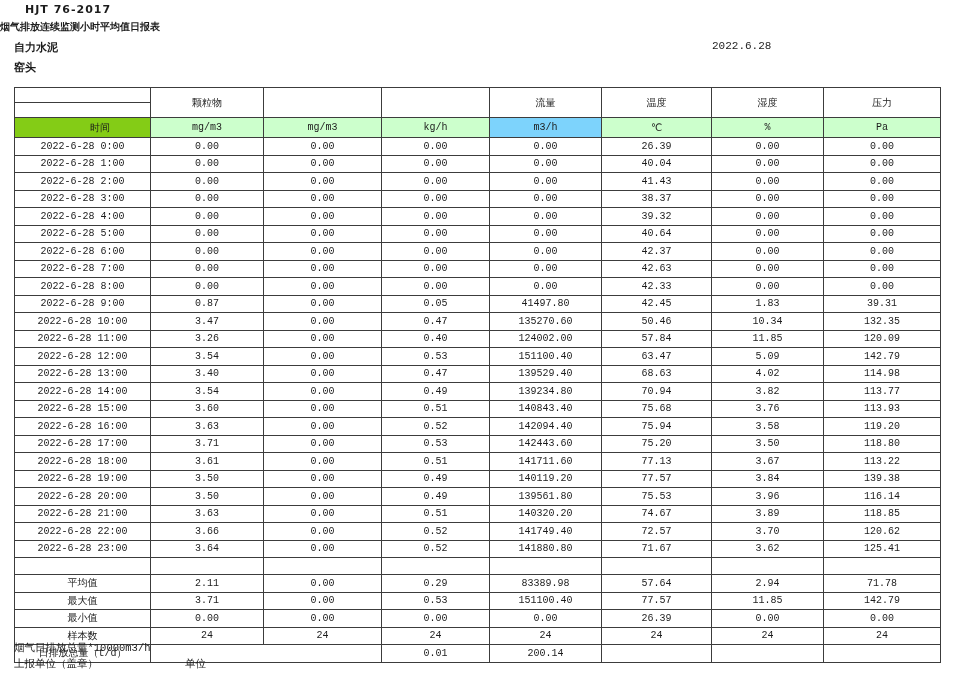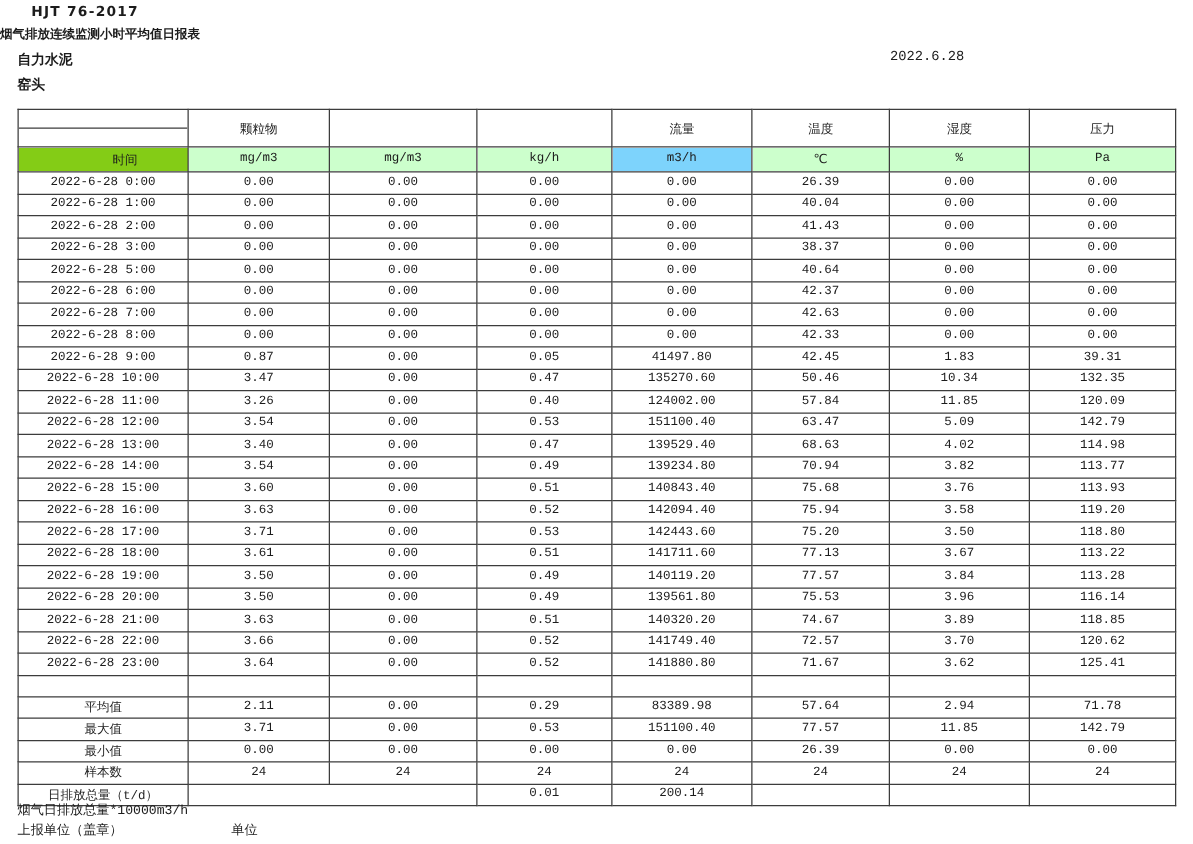--- a/index.html
+++ b/index.html
@@ -129,20 +129,30 @@
         <td>2022-6-28 3:00</td>
         <td>0.00</td>
         <td>0.00</td>
         <td>0.00</td>
         <td>0.00</td>
         <td>38.37</td>
         <td>0.00</td>
         <td>0.00</td>
       </tr>
       <tr>
+        <td>2022-6-28 4:00</td>
+        <td>0.00</td>
+        <td>0.00</td>
+        <td>0.00</td>
+        <td>0.00</td>
+        <td>39.32</td>
+        <td>0.00</td>
+        <td>0.00</td>
+      </tr>
+      <tr>
         <td>2022-6-28 5:00</td>
         <td>0.00</td>
         <td>0.00</td>
         <td>0.00</td>
         <td>0.00</td>
         <td>40.64</td>
         <td>0.00</td>
         <td>0.00</td>
       </tr>
       <tr>
@@ -276,21 +286,21 @@
         <td>113.22</td>
       </tr>
       <tr>
         <td>2022-6-28 19:00</td>
         <td>3.50</td>
         <td>0.00</td>
         <td>0.49</td>
         <td>140119.20</td>
         <td>77.57</td>
         <td>3.84</td>
-        <td>113.28</td>
+        <td>139.38</td>
       </tr>
       <tr>
         <td>2022-6-28 20:00</td>
         <td>3.50</td>
         <td>0.00</td>
         <td>0.49</td>
         <td>139561.80</td>
         <td>75.53</td>
         <td>3.96</td>
         <td>116.14</td>

